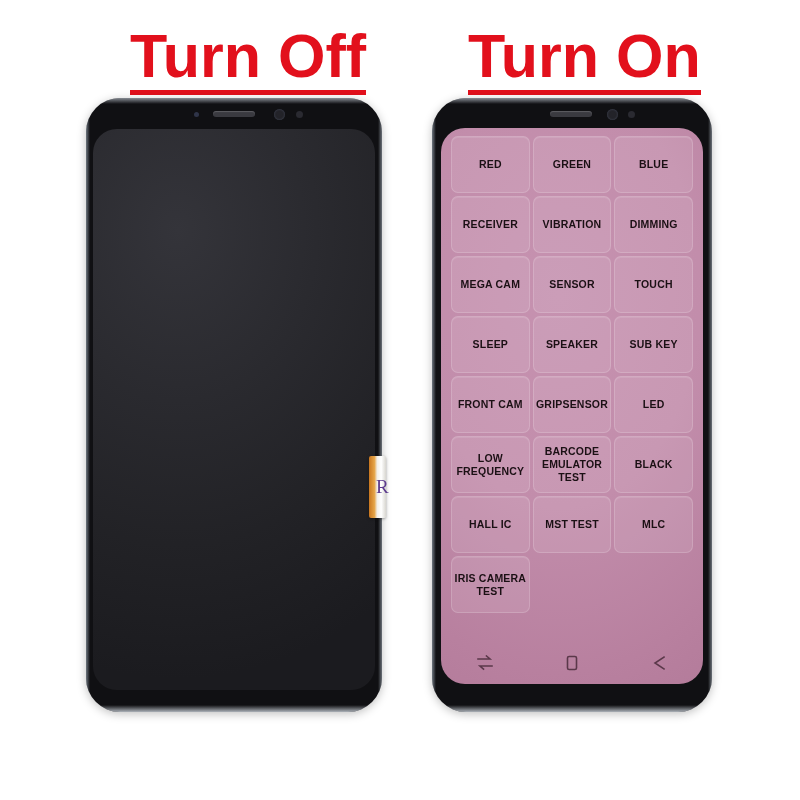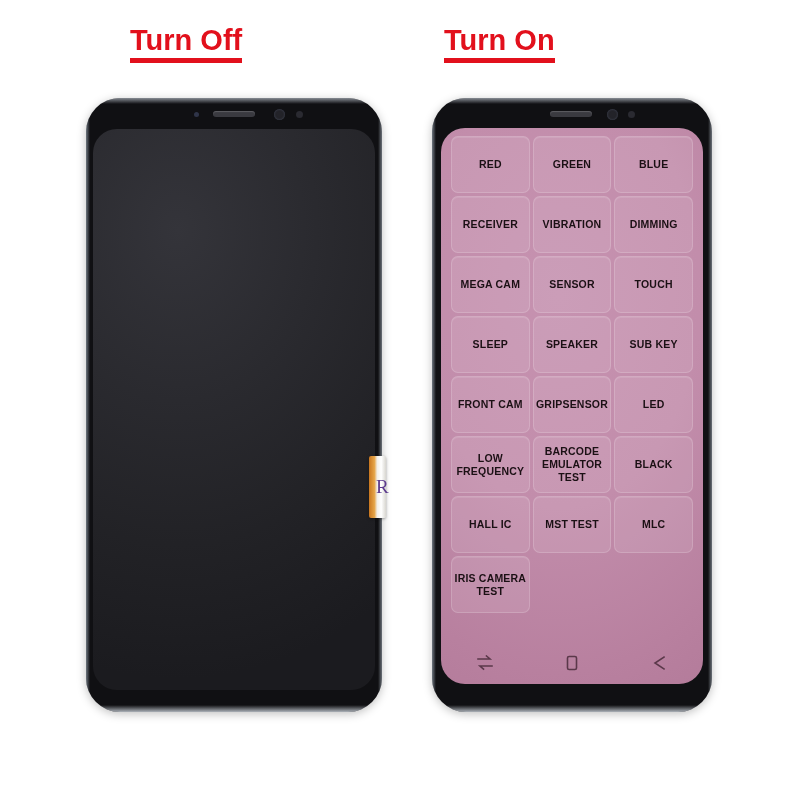--- a/index.html
+++ b/index.html
@@ -13,33 +13,33 @@
     position: relative;
     overflow: hidden;
     font-family: "Liberation Sans", sans-serif;
   }
 
   
   .title {
     position: absolute;
     font-family: "Liberation Sans", sans-serif;
     font-weight: bold;
-    font-size: 29px;
+    font-size: 61px;
     line-height: 1;
     color: #e2101c;
     letter-spacing: 0px;
     white-space: nowrap;
   }
   .title .t-text {
     display: inline-block;
     padding-bottom: 3px;
     border-bottom: 5px solid #e2101c;
   }
   #title-off { left: 130px; top: 26px; }
-  #title-on  { left: 444px; top: 26px; }
+  #title-on  { left: 468px; top: 26px; }
 
   
   .phone {
     position: absolute;
     border-radius: 34px;
     background: #101013;
     box-shadow: 0 2px 10px rgba(0,0,0,0.25);
   }
   .phone::after {
     

